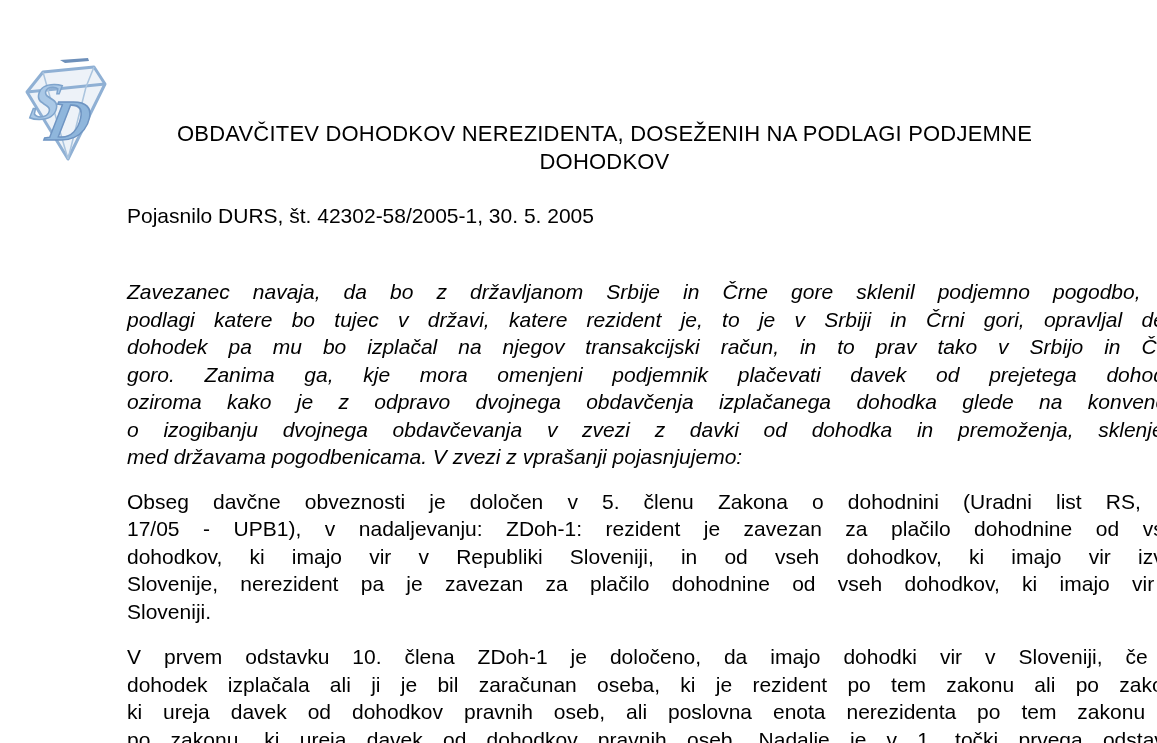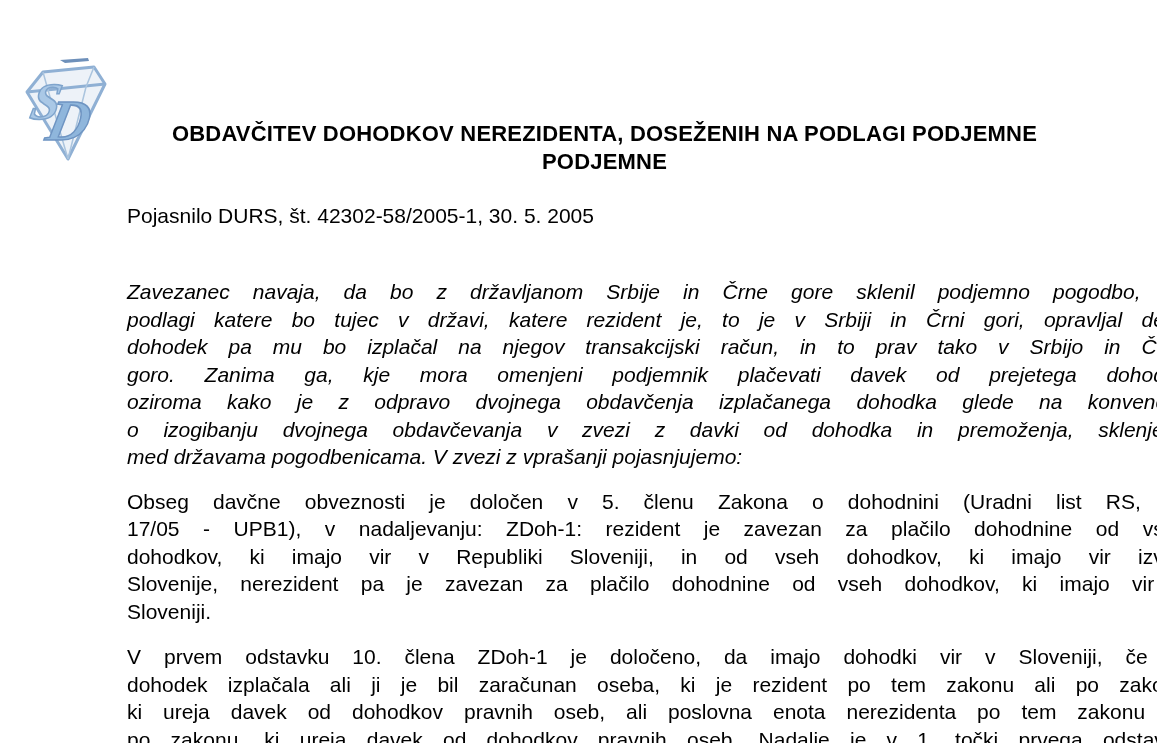--- a/index.html
+++ b/index.html
@@ -25,21 +25,21 @@
   .content {
     position: absolute;
     left: 127px;
     top: 0;
     width: 1060px;
   }
   .title-block {
     margin-top: 120px;
     width: 955px;
     text-align: center;
-    font-weight: bold;
+    font-weight: normal;
     font-size: 22px;
     line-height: 28px;
     letter-spacing: 0.2px;
   }
   .reference {
     margin-top: 26px;
     font-size: 21px;
     line-height: 27px;
   }
   .para {
@@ -79,21 +79,21 @@
       <text x="22" y="63" font-family="Liberation Serif, serif" font-weight="bold" font-style="italic" font-size="52" fill="#aac8e6" stroke="#7fa4cc" stroke-width="1.5">S</text>
       <text x="42" y="84" font-family="Liberation Serif, serif" font-weight="bold" font-style="italic" font-size="58" fill="#8fb6dc" stroke="#6e94c2" stroke-width="1.5">D</text>
     </g>
   </svg>
 </div>
 
 <div class="content">
 
   <div class="title-block">
     <div>OBDAVČITEV DOHODKOV NEREZIDENTA, DOSEŽENIH NA PODLAGI PODJEMNE</div>
-    <div>PODJEMNE</div>
+    <div>DOHODKOV</div>
   </div>
 
   <div class="reference">Pojasnilo DURS, št. 42302-58/2005-1, 30. 5. 2005</div>
 
   <div class="para question">
     <div class="line">Zavezanec navaja, da bo z državljanom Srbije in Črne gore sklenil podjemno pogodbo, na</div>
     <div class="line">podlagi katere bo tujec v državi, katere rezident je, to je v Srbiji in Črni gori, opravljal delo,</div>
     <div class="line">dohodek pa mu bo izplačal na njegov transakcijski račun, in to prav tako v Srbijo in Črno</div>
     <div class="line">goro. Zanima ga, kje mora omenjeni podjemnik plačevati davek od prejetega dohodka</div>
     <div class="line">oziroma kako je z odpravo dvojnega obdavčenja izplačanega dohodka glede na konvencijo</div>

